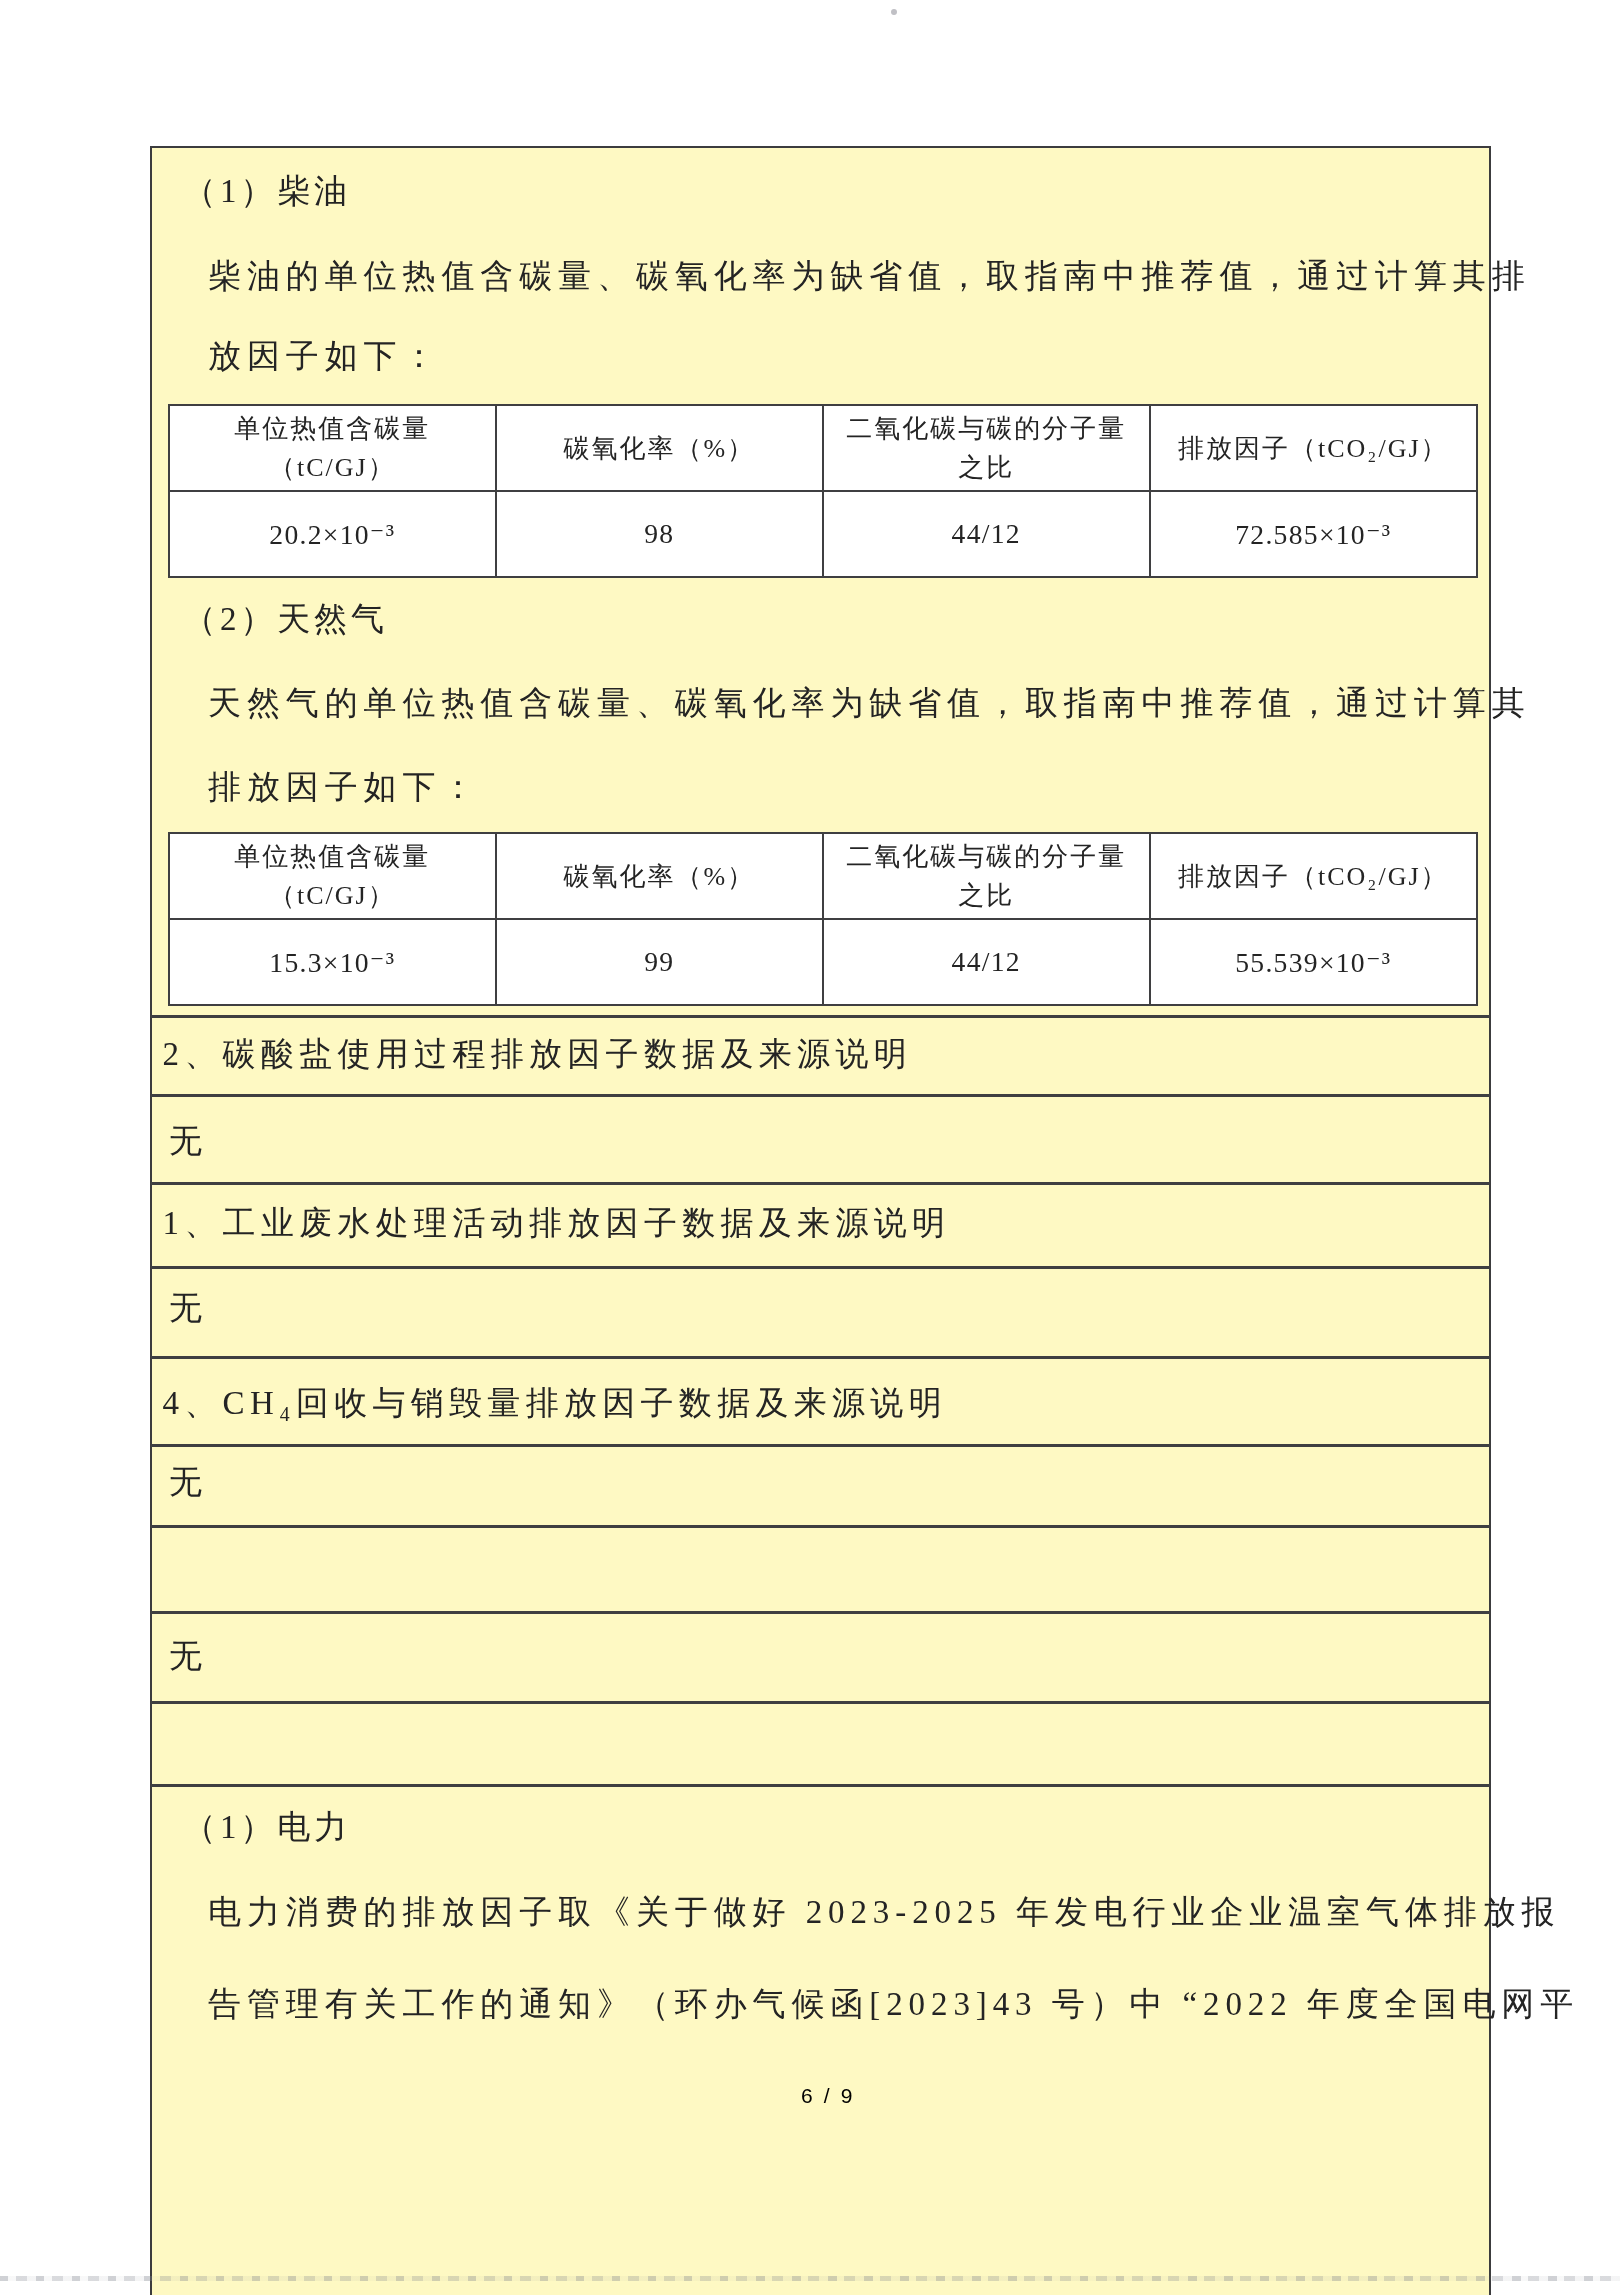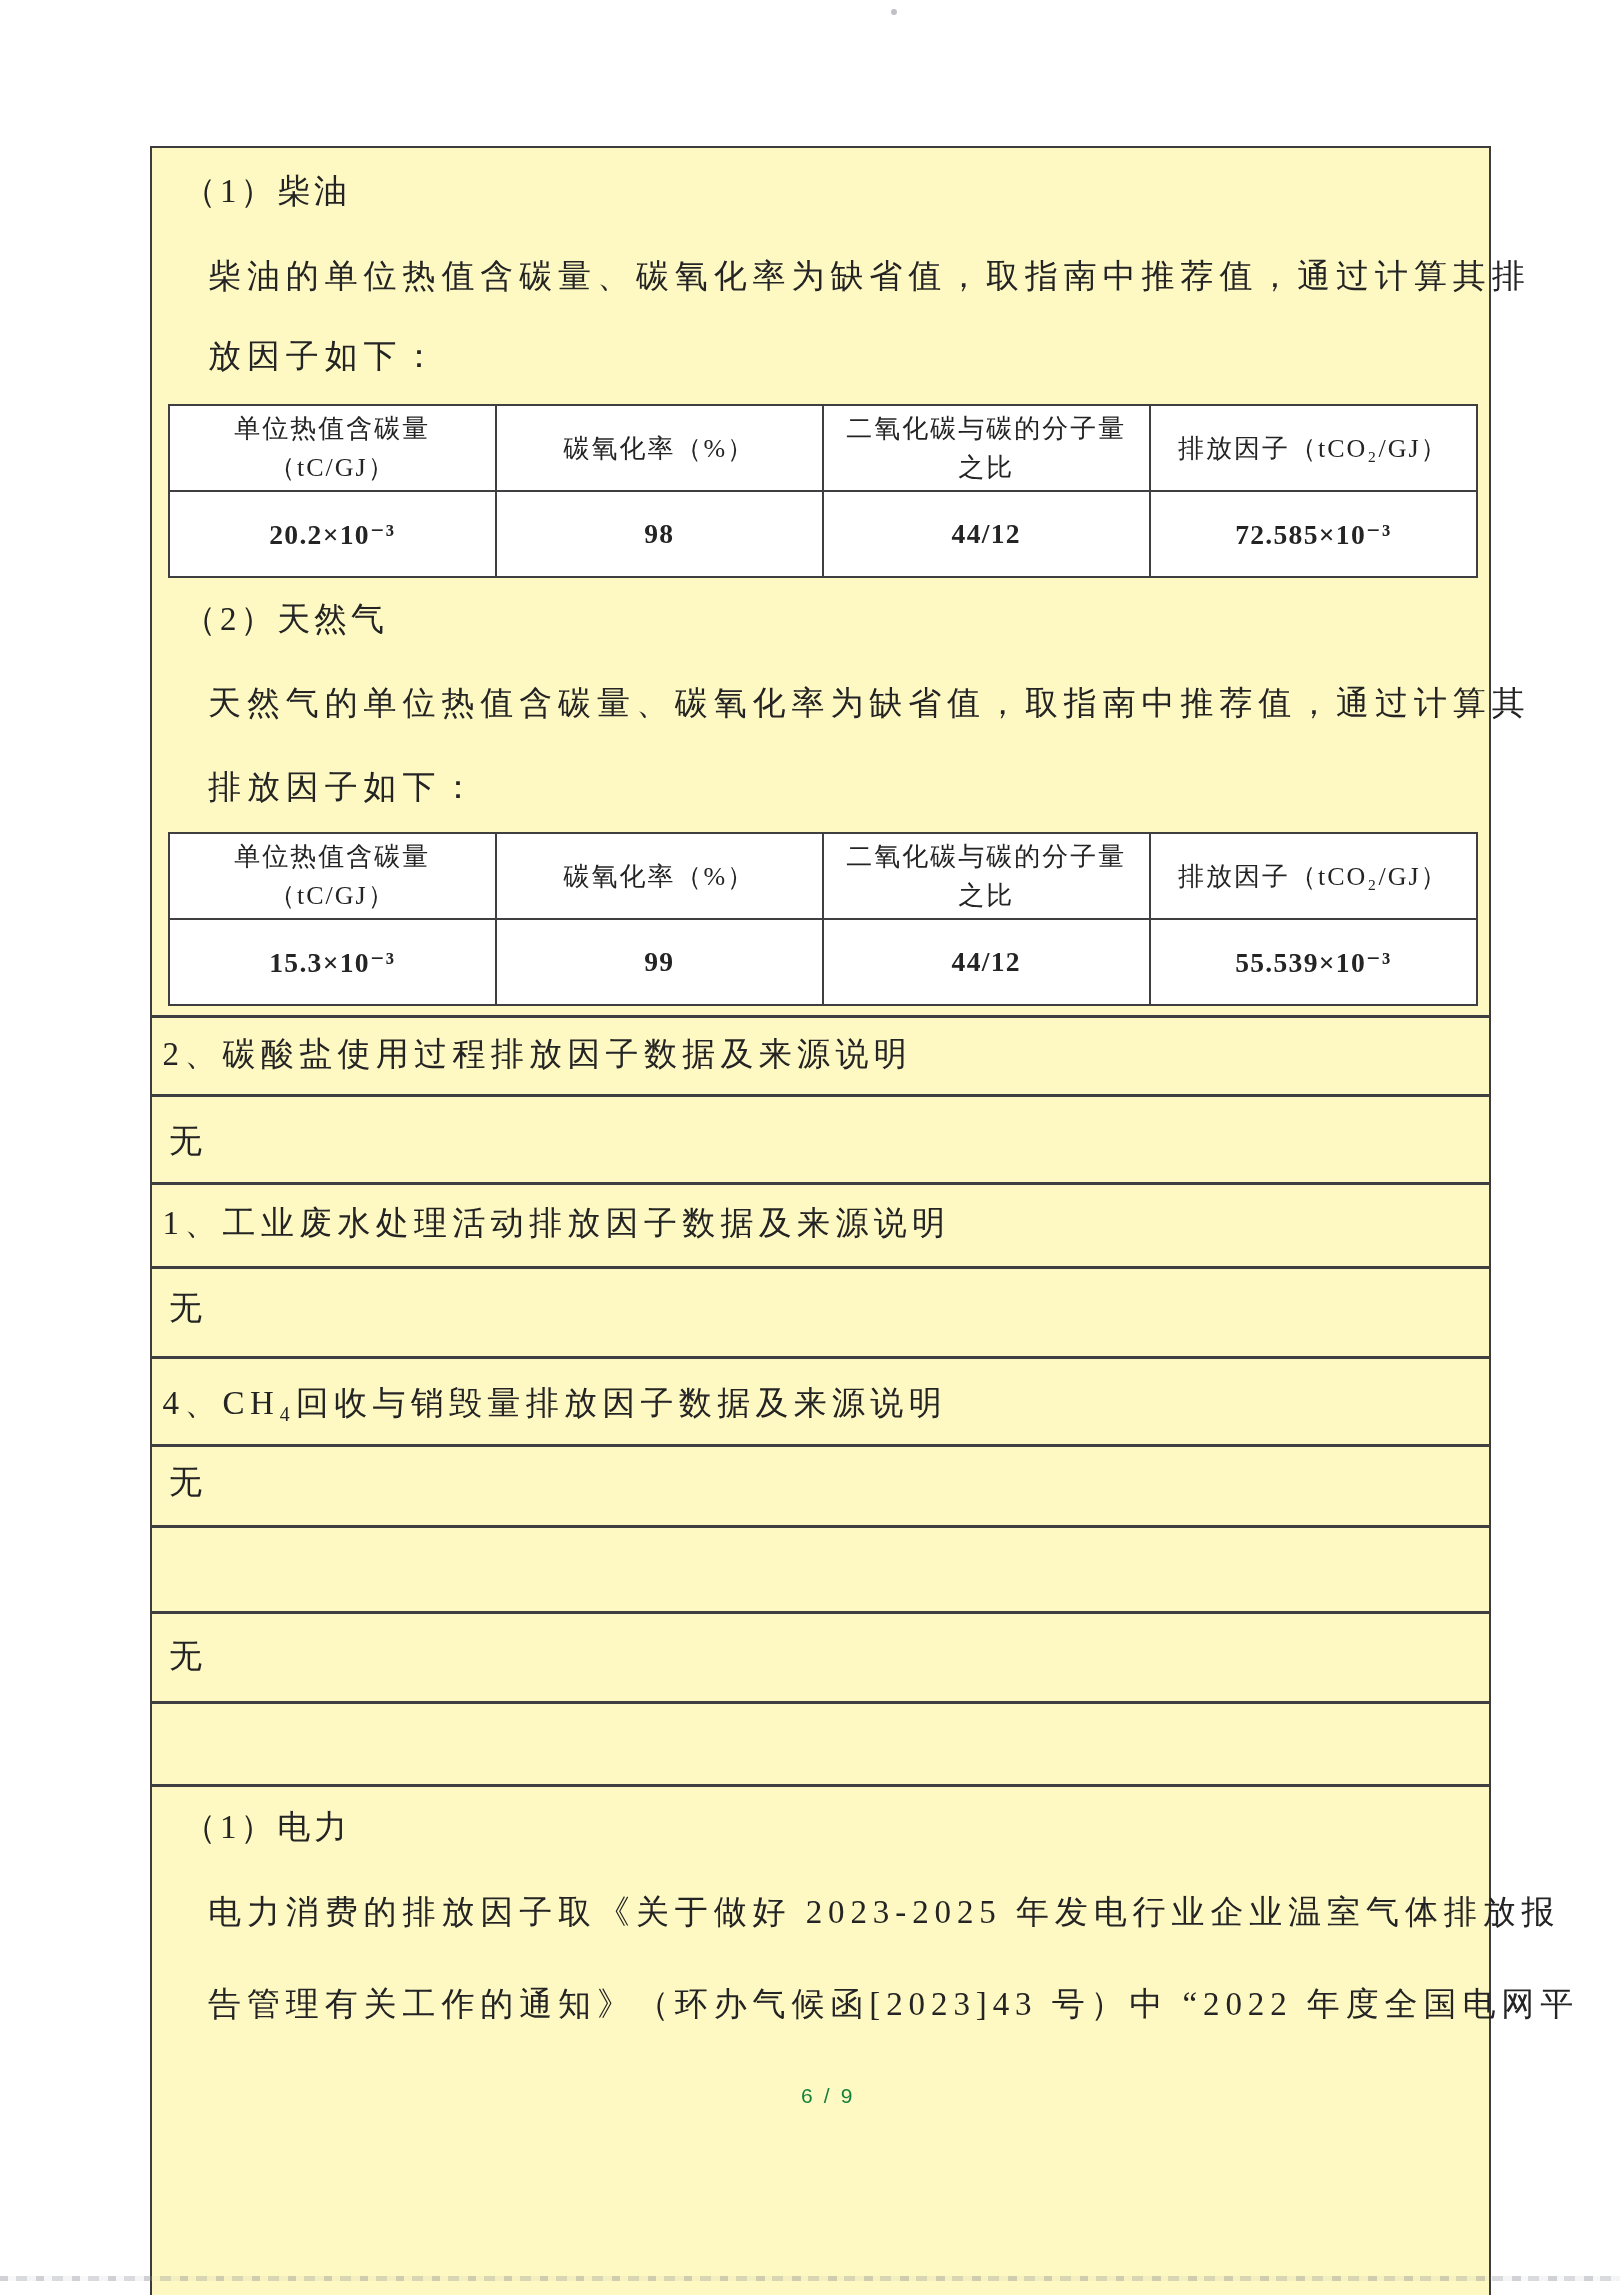--- a/index.html
+++ b/index.html
@@ -21,27 +21,27 @@
   .hr{position:absolute;left:-1.3px;right:-1.3px;height:2.6px;background:#3f3f41;}
   table.t{
     position:absolute;border-collapse:collapse;table-layout:fixed;
     width:1310px;left:15.8px;background:#ffffff;
   }
   table.t th,table.t td{
     border:2px solid #3f3f41;font-weight:normal;text-align:center;
     vertical-align:middle;padding:0;
   }
   table.t th{font-size:26px;letter-spacing:2px;}
-  table.t td{font-size:27.6px;letter-spacing:1.3px;font-weight:bold;}
+  table.t td{font-size:27.6px;letter-spacing:1.3px;}
   table.t tr{height:86px;margin-top:28px;}
   .hcell span{display:block;line-height:39px;}
   .footer{
     position:absolute;top:2069px;left:0;width:100%;text-align:center;
     font-family:"Liberation Sans","DejaVu Sans",sans-serif;
-    font-size:21px;letter-spacing:2.6px;color:#15803d;text-indent:35px;
+    font-size:21px;letter-spacing:2.6px;color:#000000;text-indent:35px;
     height:53px;line-height:53px;
   }
   .speck{
     position:absolute;left:891px;top:9.2px;width:5.9px;height:5.9px;
     border-radius:50%;background:rgba(140,140,150,0.55);
   }
   .bottom-band{
     position:absolute;left:0;right:0;top:2276px;height:4.6px;
     background:repeating-linear-gradient(90deg,
       rgba(120,124,135,0.35) 0 8.5px, rgba(120,124,135,0.05) 8.5px 15.8px,

